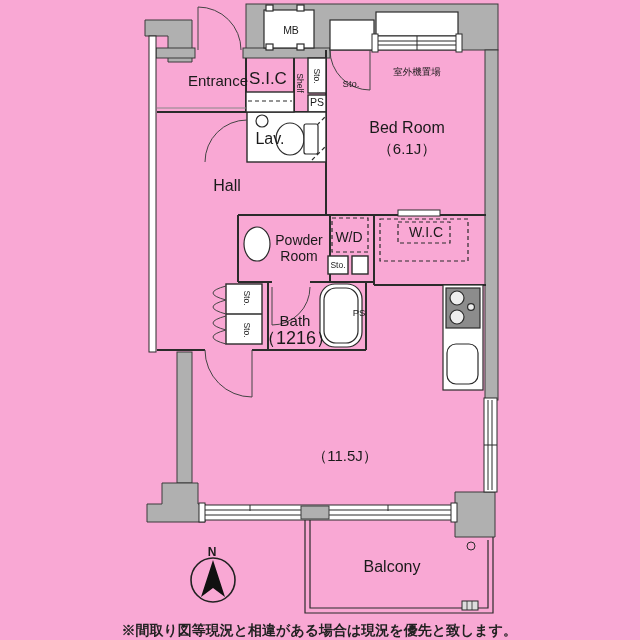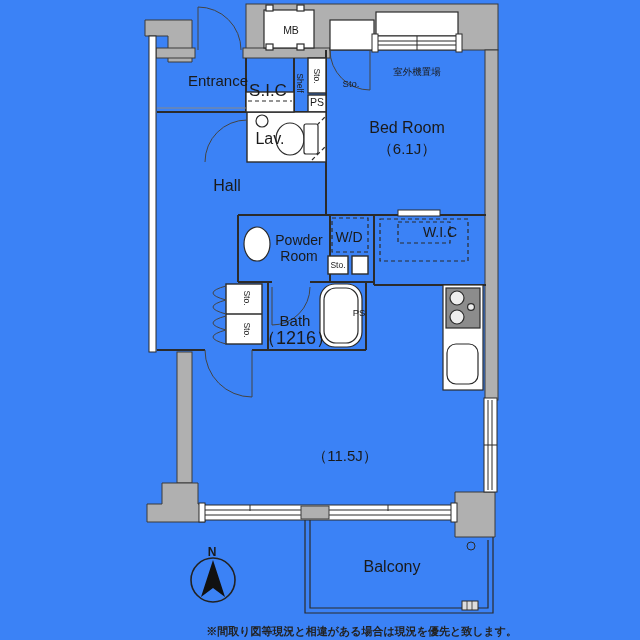--- a/index.html
+++ b/index.html
@@ -1,26 +1,26 @@
 <!DOCTYPE html>
 <html><head>
 <meta charset="utf-8">
 <style>
   html,body{margin:0;padding:0;background:#ffffff;}
-  #canvas{position:relative;width:640px;height:640px;background:#3b82f6;overflow:hidden;
+  #canvas{position:relative;width:640px;height:640px;background:#f9a8d4;overflow:hidden;
           font-family:"Liberation Sans", sans-serif;}
   #plan-svg{position:absolute;left:0;top:0;}
   .lbl{position:absolute;transform:translate(-50%,-50%);white-space:nowrap;color:#1a1a1a;
        font-family:"Liberation Sans", sans-serif;line-height:1.05;text-align:center;}
   .vert{writing-mode:vertical-rl;}
-  .f17{font-size:17px;margin-top:12px;} .f16{font-size:16px;} .f15{font-size:15px;} .f14{font-size:14px;}
+  .f17{font-size:17px;} .f16{font-size:16px;} .f15{font-size:15px;} .f14{font-size:14px;}
   .f13{font-size:18px;} .f12{font-size:12px;} .f10{font-size:10.5px;} .f9{font-size:9.5px;margin-top:48px;}
   .f8{font-size:8.5px;}
   .caption{position:absolute;transform:translate(-100%,-50%);white-space:nowrap;
-           font-size:11px;font-weight:bold;color:#222;}
+           font-size:14px;font-weight:bold;color:#222;}
 </style>
 </head>
 <body>
 
 <div id="canvas">
 
   <svg id="plan-svg" width="640" height="640" viewBox="0 0 640 640">
 
     <g fill="#b0b0b0" stroke="#3a3a3a" stroke-width="1">
 
@@ -203,21 +203,21 @@
   <div class="lbl f10" style="left:317px;top:103px;">PS</div>
   <div class="lbl f16" style="left:270px;top:139px;">Lav.</div>
   <div class="lbl f16" style="left:407px;top:128px;">Bed Room</div>
   <div class="lbl f15" style="left:407px;top:149px;">（6.1J）</div>
   <div class="lbl f16" style="left:227px;top:186px;">Hall</div>
   <div class="lbl f14" style="left:299px;top:240px;">Powder</div>
   <div class="lbl f14" style="left:299px;top:256px;text-align:center;">Room</div>
   <div class="lbl f14" style="left:349px;top:237px;">W/D</div>
   <div class="lbl f8" style="left:338px;top:265px;">Sto.</div>
   <div class="lbl f9" style="left:359px;top:265px;">PS</div>
-  <div class="lbl f14" style="left:426px;top:232px;margin-left:14px;">W.I.C</div>
+  <div class="lbl f14" style="left:426px;top:232px;">W.I.C</div>
   <div class="lbl f8 vert" style="left:247px;top:298px;">Sto.</div>
   <div class="lbl f8 vert" style="left:247px;top:330px;">Sto.</div>
   <div class="lbl f15" style="left:295px;top:321px;">Bath</div>
   <div class="lbl f13" style="left:296px;top:338px;">（1216）</div>
   <div class="lbl f15" style="left:345px;top:456px;">（11.5J）</div>
   <div class="lbl f16" style="left:392px;top:567px;">Balcony</div>
   <div class="lbl f12" style="left:212px;top:552px;font-weight:bold;">N</div>
 
   <div class="caption" style="left:517px;top:631px;">※間取り図等現況と相違がある場合は現況を優先と致します。</div>
 

